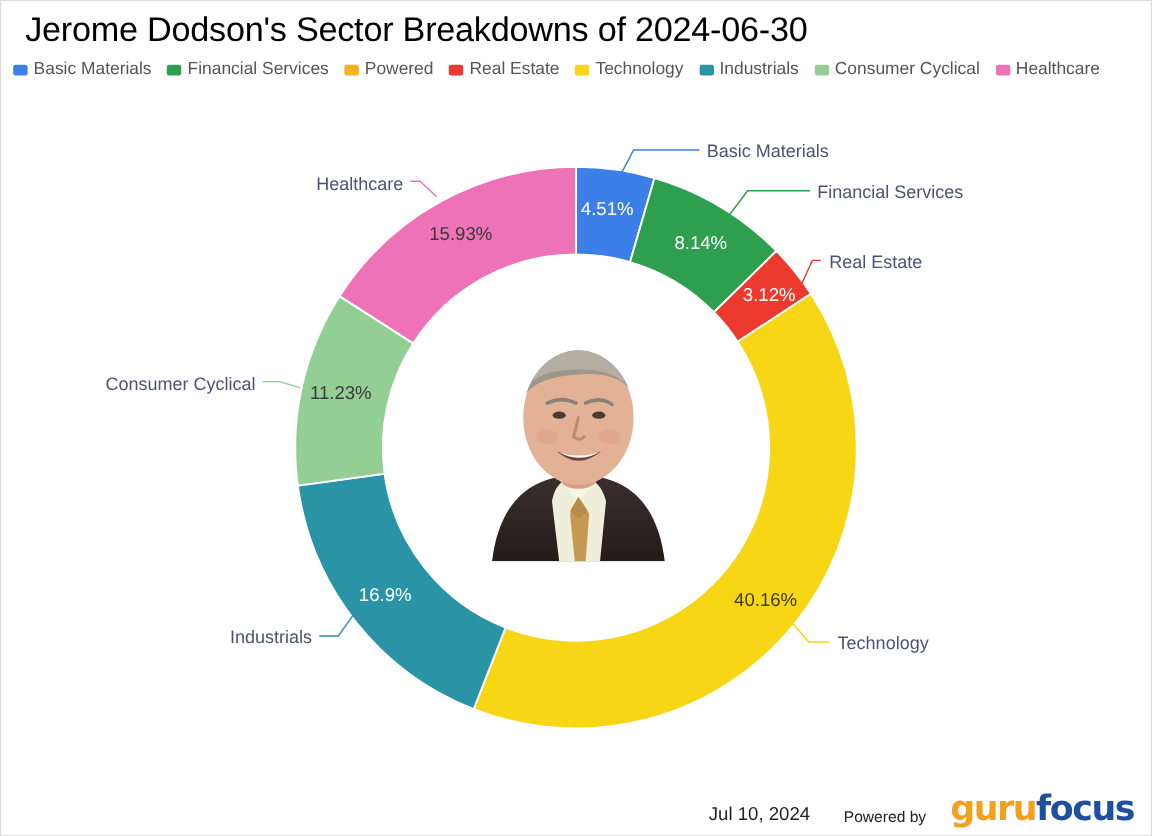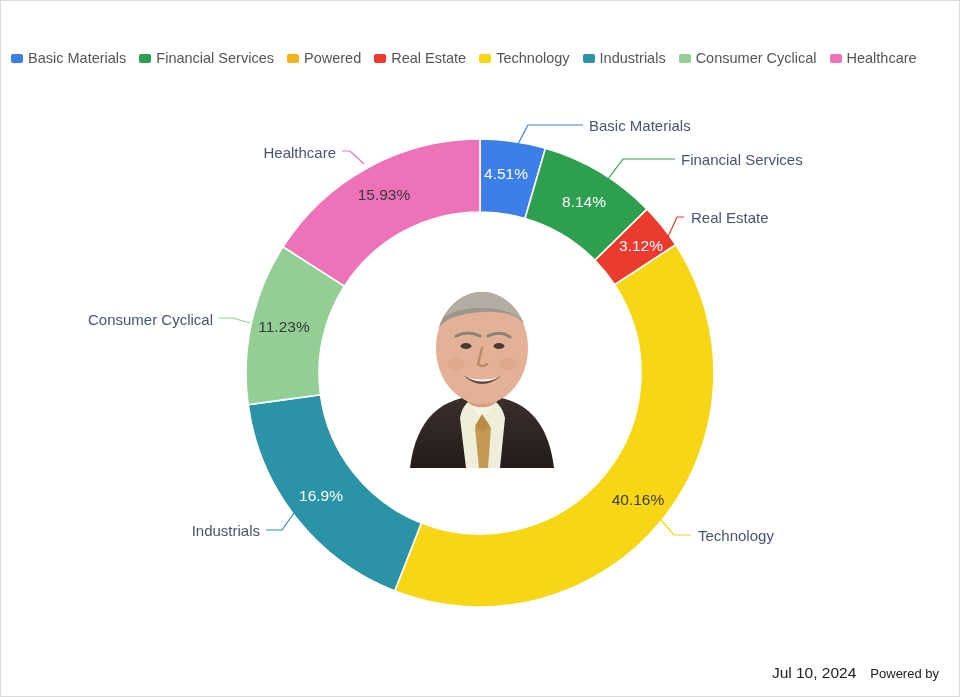--- a/index.html
+++ b/index.html
@@ -95,22 +95,23 @@
     height: 190px;
     overflow: hidden;
   }
 
   
   #footer {
     position: absolute;
     right: 14px;
     bottom: 8px;
     display: flex;
-    align-items: center;
+    align-items: flex-end;
     height: 30px;
+    gap: 14px;
   }
   #footer-date {
     font-size: 15.5px;
     color: #222222;
     margin-right: 14px;
   }
   #footer-powered {
     font-size: 13px;
     color: #222222;
     margin-right: 6px;
@@ -123,20 +124,21 @@
     line-height: 29px;
   }
   #logo-guru { color: #F2A01E; }
   #logo-focus { color: #1F4FA0; }
 </style>
 </head>
 <body>
 
 <div id="page">
 
+  <div id="chart-title">Jerome Dodson's Sector Breakdowns of 2024-06-30</div>
 
   <div id="legend">
       <div class="legend-item">
         <span class="legend-swatch" style="background: rgb(60, 127, 232);"></span>
         <span class="legend-label">Basic Materials</span>
       </div>
       <div class="legend-item">
         <span class="legend-swatch" style="background: rgb(46, 158, 79);"></span>
         <span class="legend-label">Financial Services</span>
       </div>
@@ -249,15 +251,16 @@
 
         <ellipse cx="60" cy="86" rx="9" ry="6" fill="#d99b80" opacity="0.45"></ellipse>
         <ellipse cx="112" cy="86" rx="9" ry="6" fill="#d99b80" opacity="0.45"></ellipse>
       </svg>
     </div>
   </div>
 
   <div id="footer">
     <span id="footer-date">Jul 10, 2024</span>
     <span id="footer-powered">Powered by</span>
+    <span id="footer-logo"><span id="logo-guru">guru</span><span id="logo-focus">focus</span></span>
   </div>
 
 </div>
 
 </body></html>

